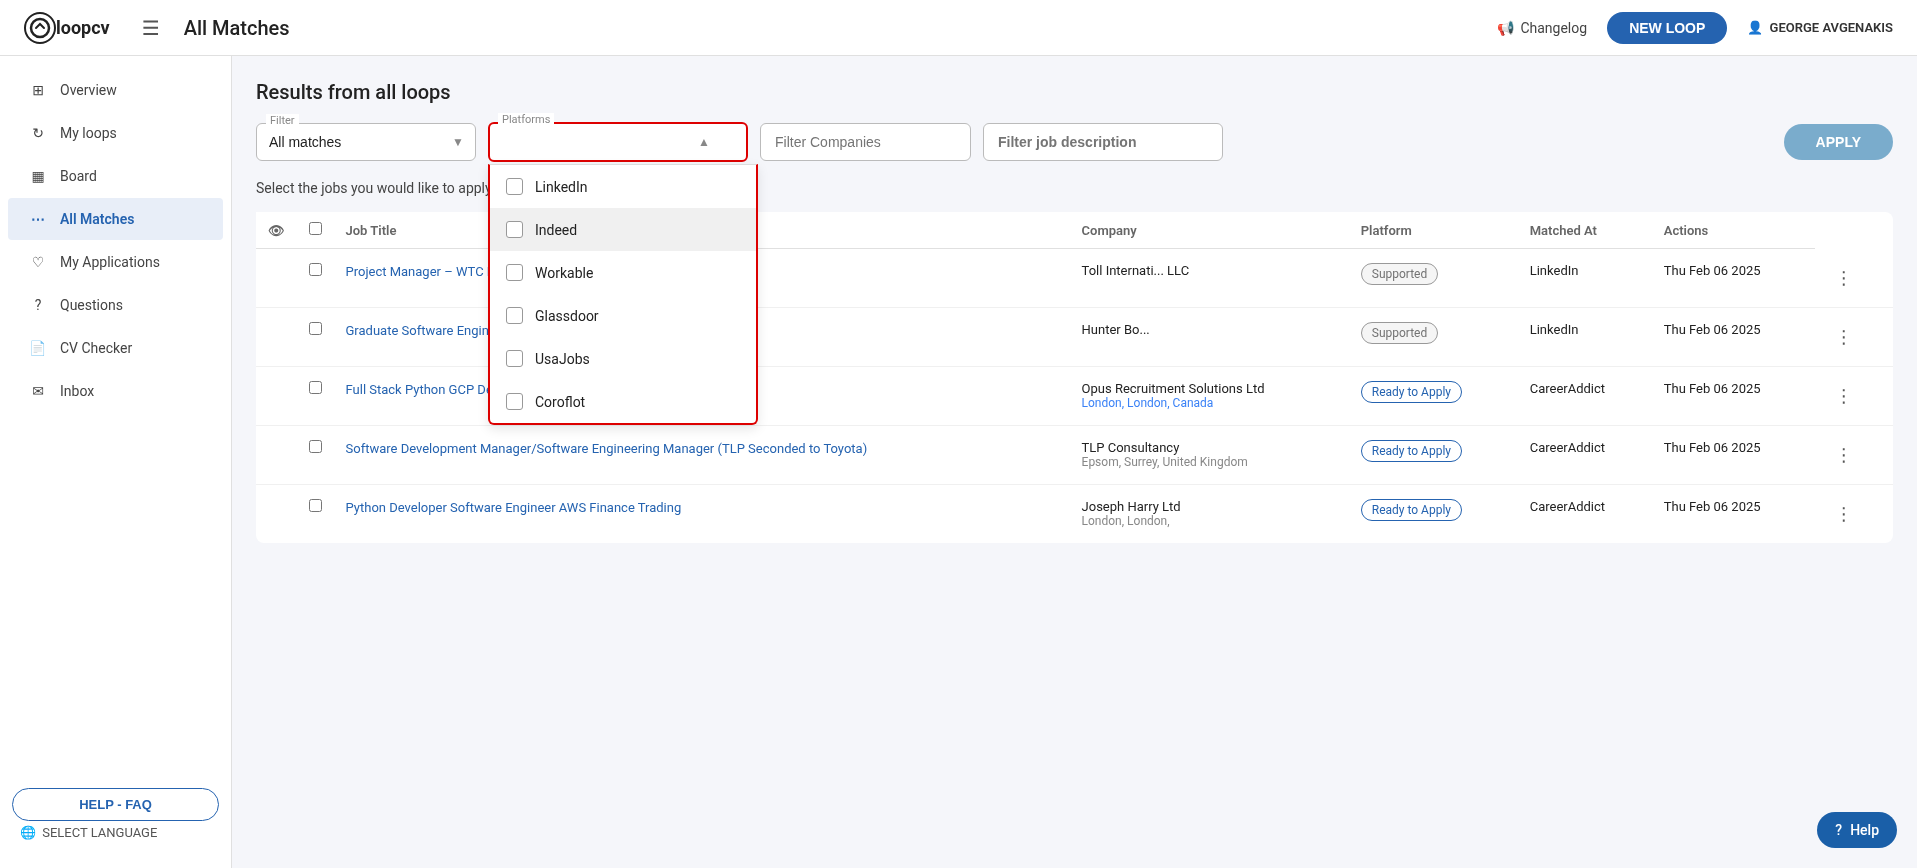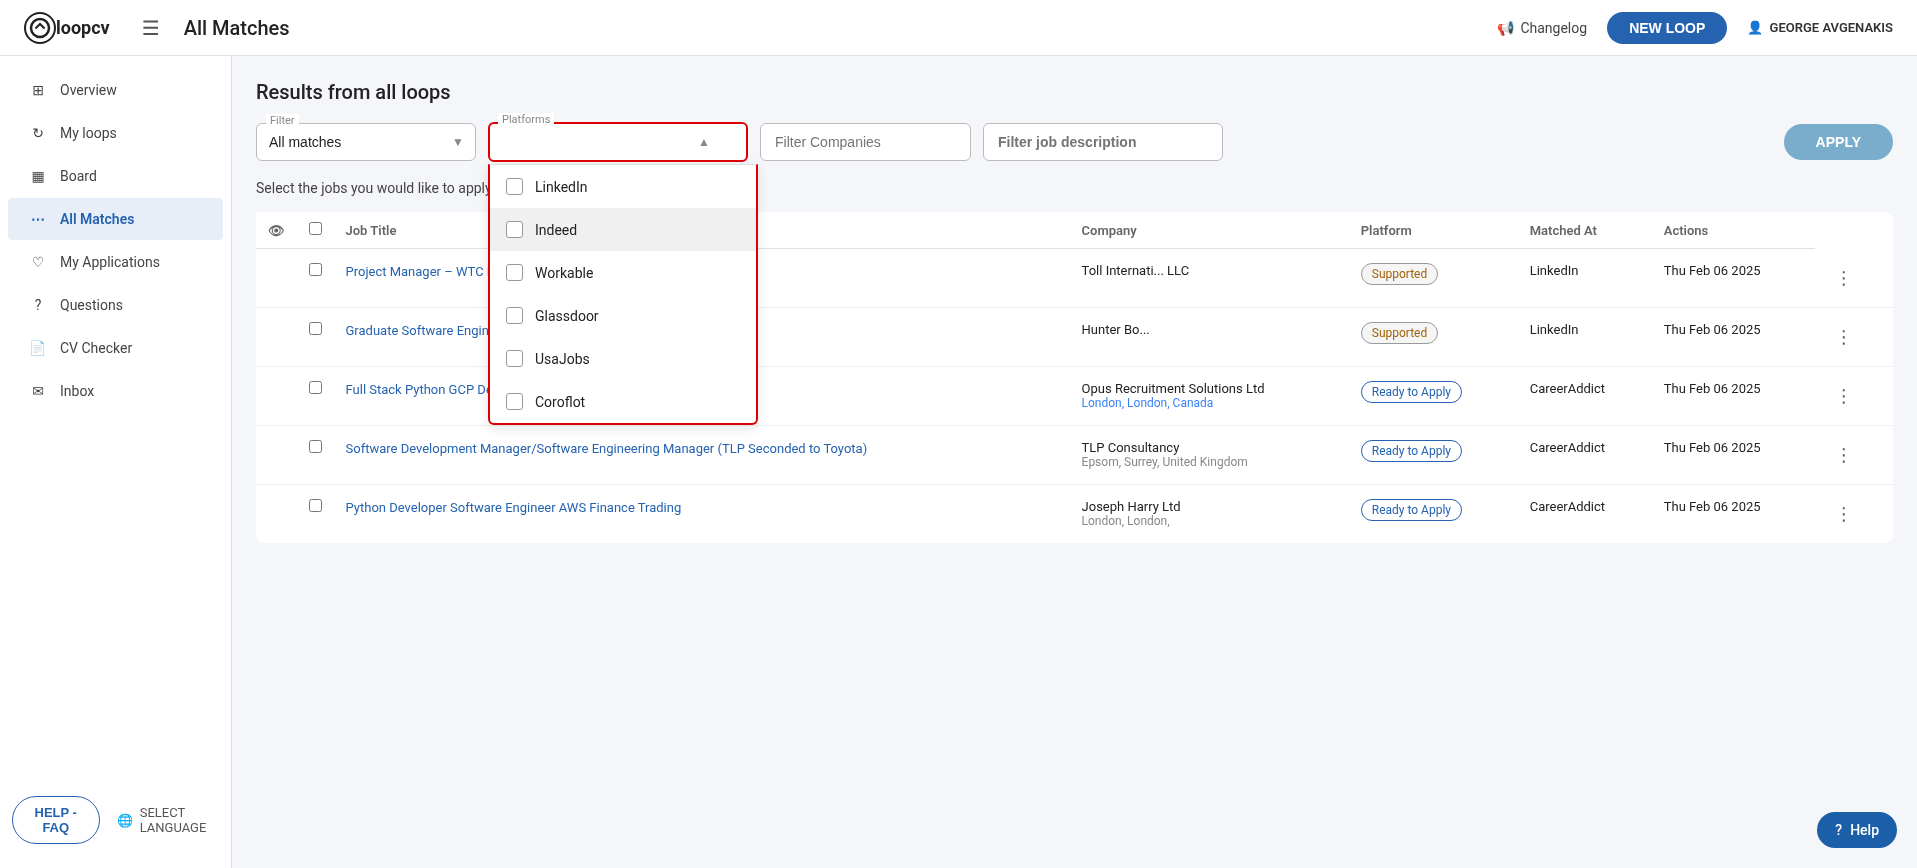--- a/index.html
+++ b/index.html
@@ -19,21 +19,21 @@
     .top-page-title { font-size: 20px; font-weight: 500; color: #222; flex: 1; }
     .top-right { display: flex; align-items: center; gap: 20px; }
     .changelog-btn { display: flex; align-items: center; gap: 6px; font-size: 14px; color: #444; cursor: pointer; }
     .new-loop-btn { background: #2563b0; color: #fff; border: none; border-radius: 24px; padding: 8px 22px; font-size: 14px; font-weight: 600; cursor: pointer; }
     .user-area { display: flex; align-items: center; gap: 6px; font-size: 13px; font-weight: 600; color: #333; cursor: pointer; }
 
     
     .sidebar-item { display: flex; align-items: center; gap: 12px; padding: 11px 20px; cursor: pointer; color: #444; font-size: 14px; border-radius: 4px; margin: 1px 8px; }
     .sidebar-item.active { background: #e8eef8; color: #2563b0; font-weight: 600; }
     .sidebar-icon { width: 20px; height: 20px; display: flex; align-items: center; justify-content: center; flex-shrink: 0; }
-    .sidebar-bottom { margin-top: auto; padding: 12px 12px; display: flex; flex-direction: row; gap: 10px; }
+    .sidebar-bottom { margin-top: auto; padding: 12px 12px; display: flex; flex-direction: column; }
     .help-faq-btn { border: 1.5px solid #2563b0; color: #2563b0; background: #fff; border-radius: 24px; padding: 8px 18px; font-size: 13px; font-weight: 600; cursor: pointer; text-align: center; }
     .select-language { display: flex; align-items: center; gap: 6px; font-size: 13px; color: #555; cursor: pointer; padding: 4px 8px; }
 
     
     .results-title { font-size: 20px; font-weight: 500; margin-bottom: 18px; color: #222; }
     .filters-row { display: flex; align-items: center; gap: 12px; margin-bottom: 18px; flex-wrap: wrap; }
     .filter-select-wrap { position: relative; }
     .filter-label { position: absolute; top: -9px; left: 10px; background: #fff; font-size: 11px; color: #888; padding: 0 4px; z-index: 2; }
     .filter-select { border: 1px solid #bbb; border-radius: 6px; padding: 10px 36px 10px 12px; font-size: 14px; background: #fff; color: #222; appearance: none; min-width: 220px; cursor: pointer; }
     .filter-select-caret { position: absolute; right: 12px; top: 50%; transform: translateY(-50%); color: #888; pointer-events: none; font-size: 12px; }
@@ -58,21 +58,21 @@
     .select-jobs-text { font-size: 14px; color: #444; margin-bottom: 16px; }
 
     
     .jobs-table { width: 100%; border-collapse: collapse; background: #fff; border-radius: 8px; overflow: visible; }
     .jobs-table th { font-size: 13px; font-weight: 600; color: #666; padding: 10px 12px; border-bottom: 1.5px solid #e0e0e0; text-align: left; background: #fff; }
     .jobs-table td { padding: 14px 12px; border-bottom: 1px solid #f0f0f0; vertical-align: top; font-size: 13px; }
     .jobs-table tr:last-child td { border-bottom: none; }
     .job-link { color: #2563b0; text-decoration: none; font-size: 13px; line-height: 1.4; }
     .status-badge { display: inline-block; border: 1px solid #bbb; border-radius: 24px; padding: 3px 10px; font-size: 12px; color: #555; white-space: nowrap; }
     .status-badge.ready { color: #2563b0; border-color: #2563b0; }
-    .status-badge.supported { color: #a16207; border-color: #999; background: #f5f5f5; }
+    .status-badge.supported { color: #737373; border-color: #999; background: #f5f5f5; }
     .more-btn { font-size: 18px; color: #555; cursor: pointer; background: none; border: none; padding: 4px 8px; }
     .th-eye { width: 30px; }
     .th-check { width: 30px; }
 
     
     .help-bubble { position: fixed; bottom: 20px; right: 20px; background: #1a5fa8; color: #fff; border-radius: 24px; padding: 10px 18px; font-size: 14px; font-weight: 500; cursor: pointer; display: flex; align-items: center; gap: 8px; z-index: 200; }
   </style>
 </head>
 <body>
 

